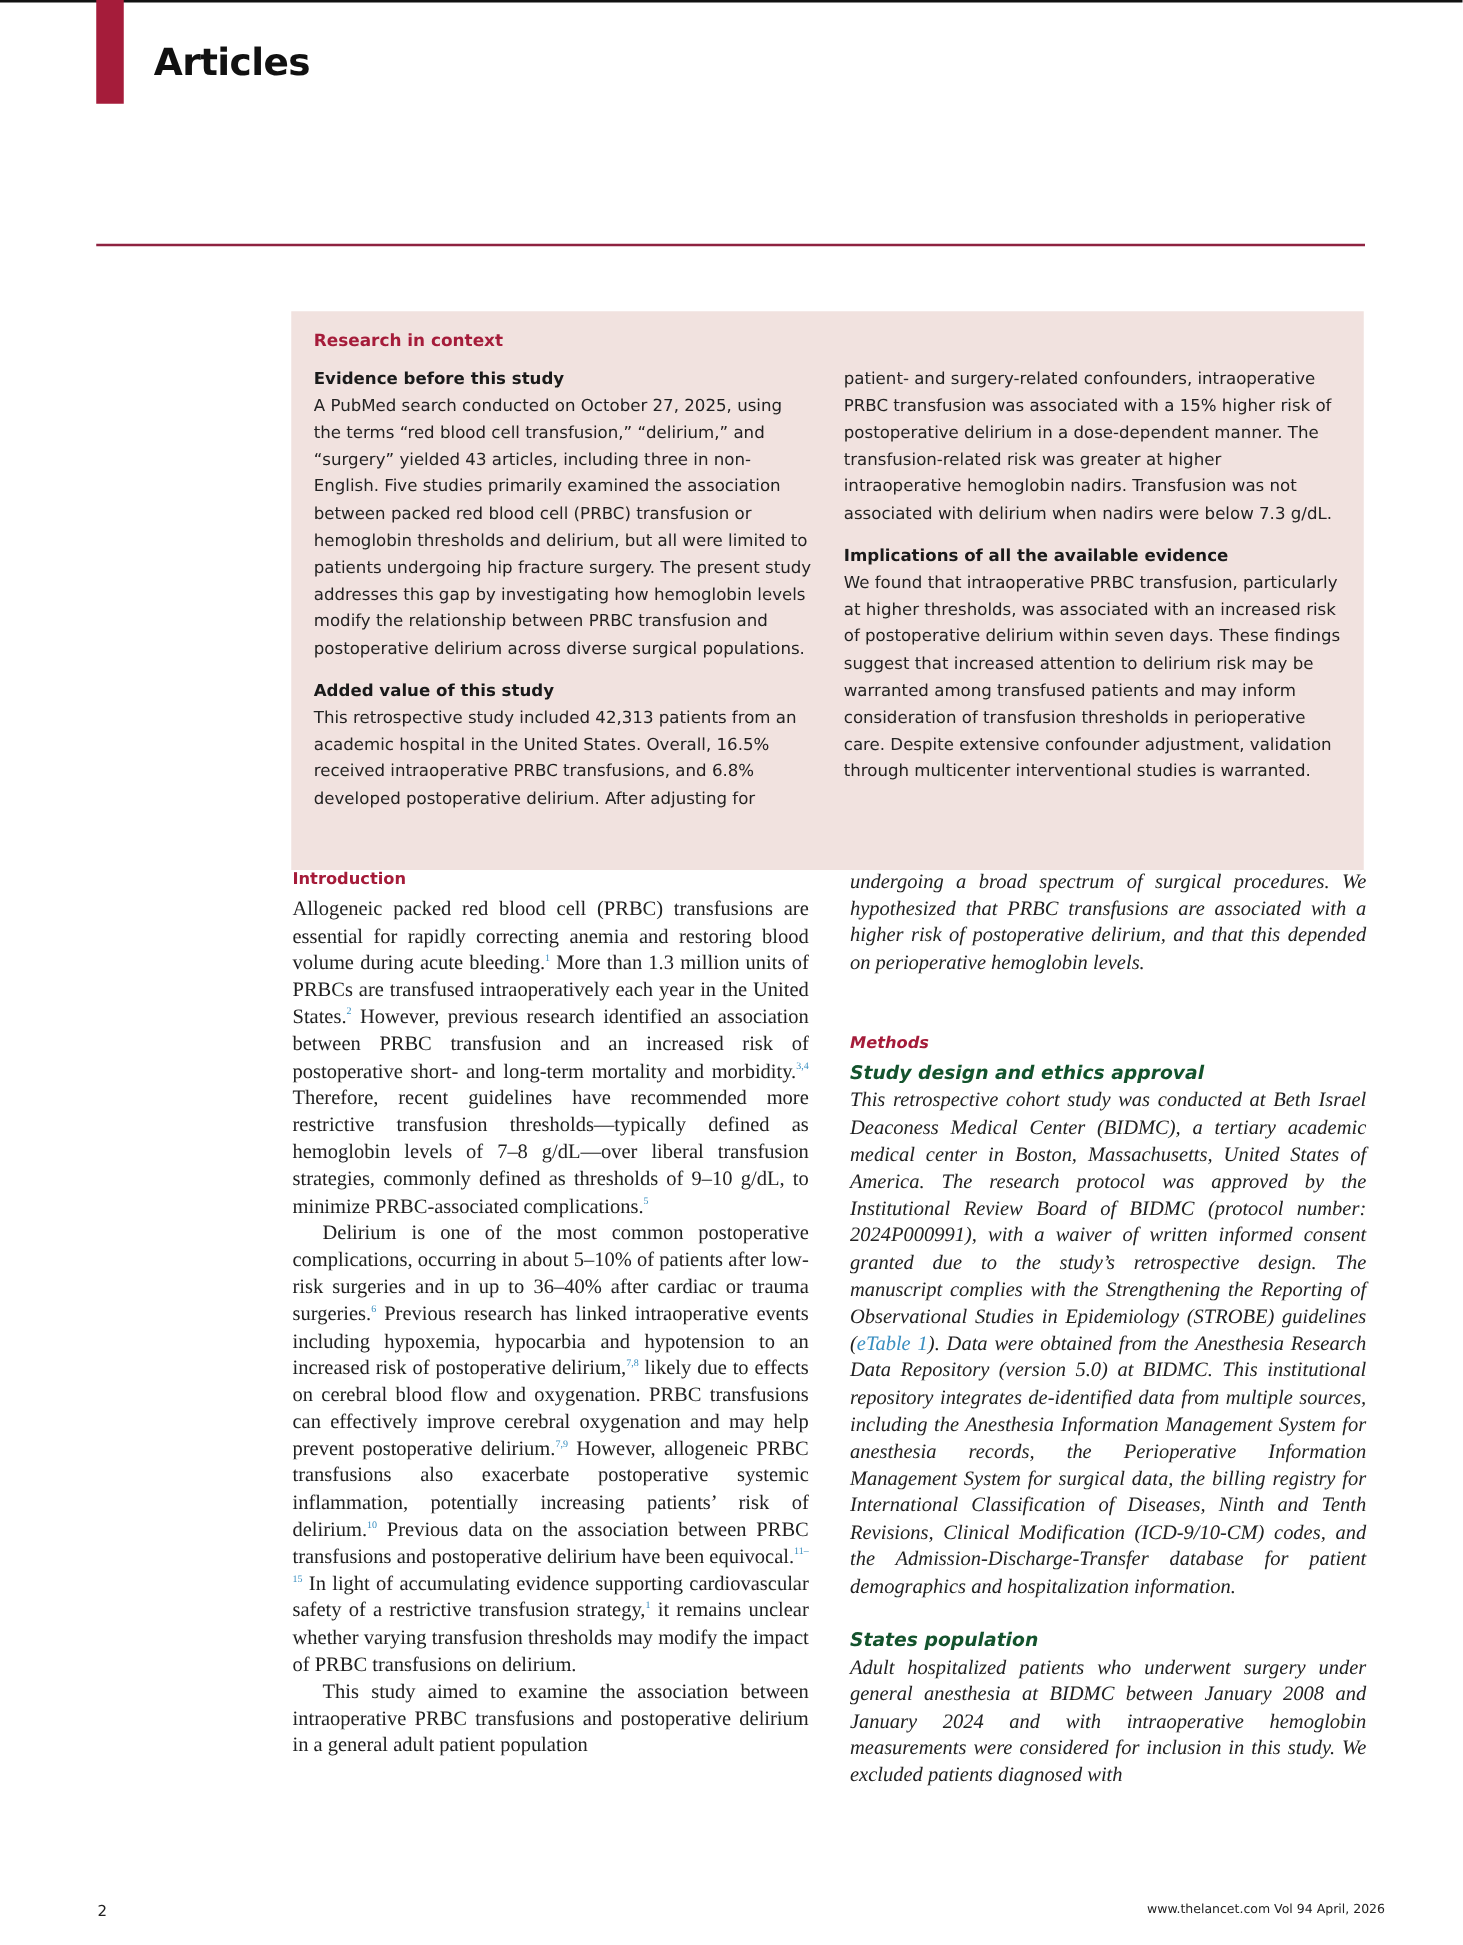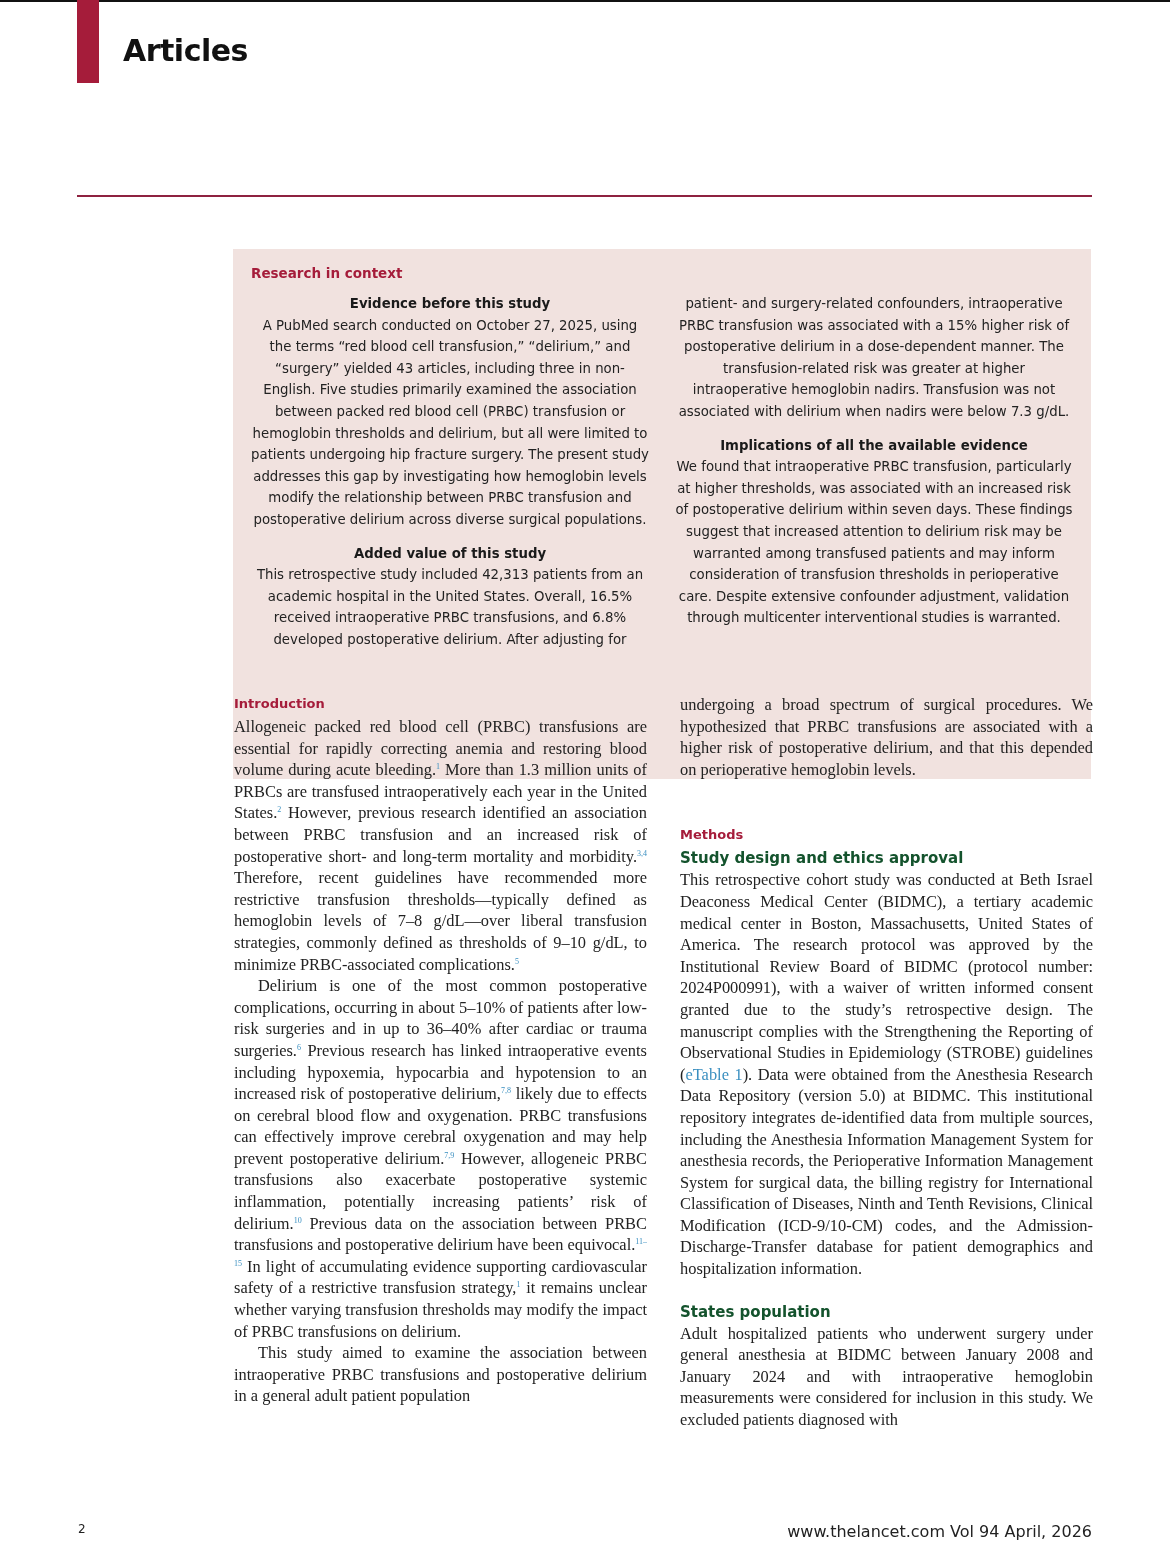--- a/index.html
+++ b/index.html
@@ -2,41 +2,41 @@
 <html><head>
 <meta charset="utf-8">
 <style>
   html, body { margin: 0; padding: 0; background: #ffffff; }
   body { width: 1170px; height: 1556px; position: relative; overflow: hidden; color: #1a1a1a; }
   .top-border { position: absolute; left: 0; top: 0; width: 1170px; height: 2px; background: #111; }
   .accent-bar { position: absolute; left: 77px; top: 0; width: 22px; height: 83px; background: #a51c3a; }
   .section-label { position: absolute; left: 123px; top: 36px; font-family: "DejaVu Sans", sans-serif; font-size: 30px; font-weight: bold; letter-spacing: -0.5px; color: #111; line-height: 1; }
   .rule { position: absolute; left: 77px; top: 195px; width: 1015px; height: 2px; background: #8e2240; }
 
-  .ric-box { position: absolute; left: 233px; top: 249px; width: 858px; height: 530px; background: #f1e2df; box-sizing: border-box; padding: 14px 18px 0 18px; font-family: "DejaVu Sans", sans-serif; font-size: 13.3px; line-height: 21.6px; color: #222; }
+  .ric-box { position: absolute; left: 233px; top: 249px; width: 858px; height: 447px; background: #f1e2df; box-sizing: border-box; padding: 14px 18px 0 18px; font-family: "DejaVu Sans", sans-serif; font-size: 13.3px; line-height: 21.6px; color: #222; }
   .ric-title { color: #a51c3a; font-weight: bold; font-size: 13.5px; margin: 0 0 10px 0; line-height: 20px; }
   .ric-cols { display: flex; gap: 26px; }
-  .ric-col { width: 400px; text-align: center; }
+  .ric-col { width: 400px; }
   .ric-h { font-weight: bold; margin: 0; color: #1a1a1a; }
   .ric-p { margin: 0 0 12px 0; }
 
   .body-col { position: absolute; top: 692px; width: 413px; font-family: "Liberation Serif", serif; font-size: 16.4px; line-height: 21.6px; color: #222; text-align: justify; hyphens: auto; }
   .col-left { left: 234px; }
-  .col-right { left: 680px; top: 694px; }
+  .col-right { left: 680px; top: 694px; font-style: italic; }
   .h-section { font-family: "DejaVu Sans", sans-serif; color: #a51c3a; font-size: 13px; font-weight: bold; margin: 0; line-height: 24px; }
   .h-sub { font-family: "DejaVu Sans", sans-serif; font-size: 15px; font-weight: bold; color: #14532d; margin: 0; line-height: 22px; }
   .para { margin: 0; }
   .para.indent { text-indent: 24px; }
   .spacer { height: 43px; }
   .spacer-sm { height: 21px; }
   sup { font-size: 8px; color: #3a8fc0; vertical-align: super; line-height: 0; }
   .link { color: #3a8fc0; }
 
   .footer-page { position: absolute; left: 78px; top: 1522px; font-family: "DejaVu Sans", sans-serif; font-size: 12px; color: #222; }
-  .footer-journal { position: absolute; right: 78px; top: 1522px; font-family: "DejaVu Sans", sans-serif; font-size: 16px; color: #222; margin-left: 16px; }
+  .footer-journal { position: absolute; right: 62px; top: 1522px; font-family: "DejaVu Sans", sans-serif; font-size: 10px; color: #222; margin-left: 16px; }
 </style>
 </head>
 <body>
 
 <div class="top-border"></div>
 <div class="accent-bar"></div>
 <div class="section-label">Articles</div>
 <div class="rule"></div>
 
 <div class="ric-box">

